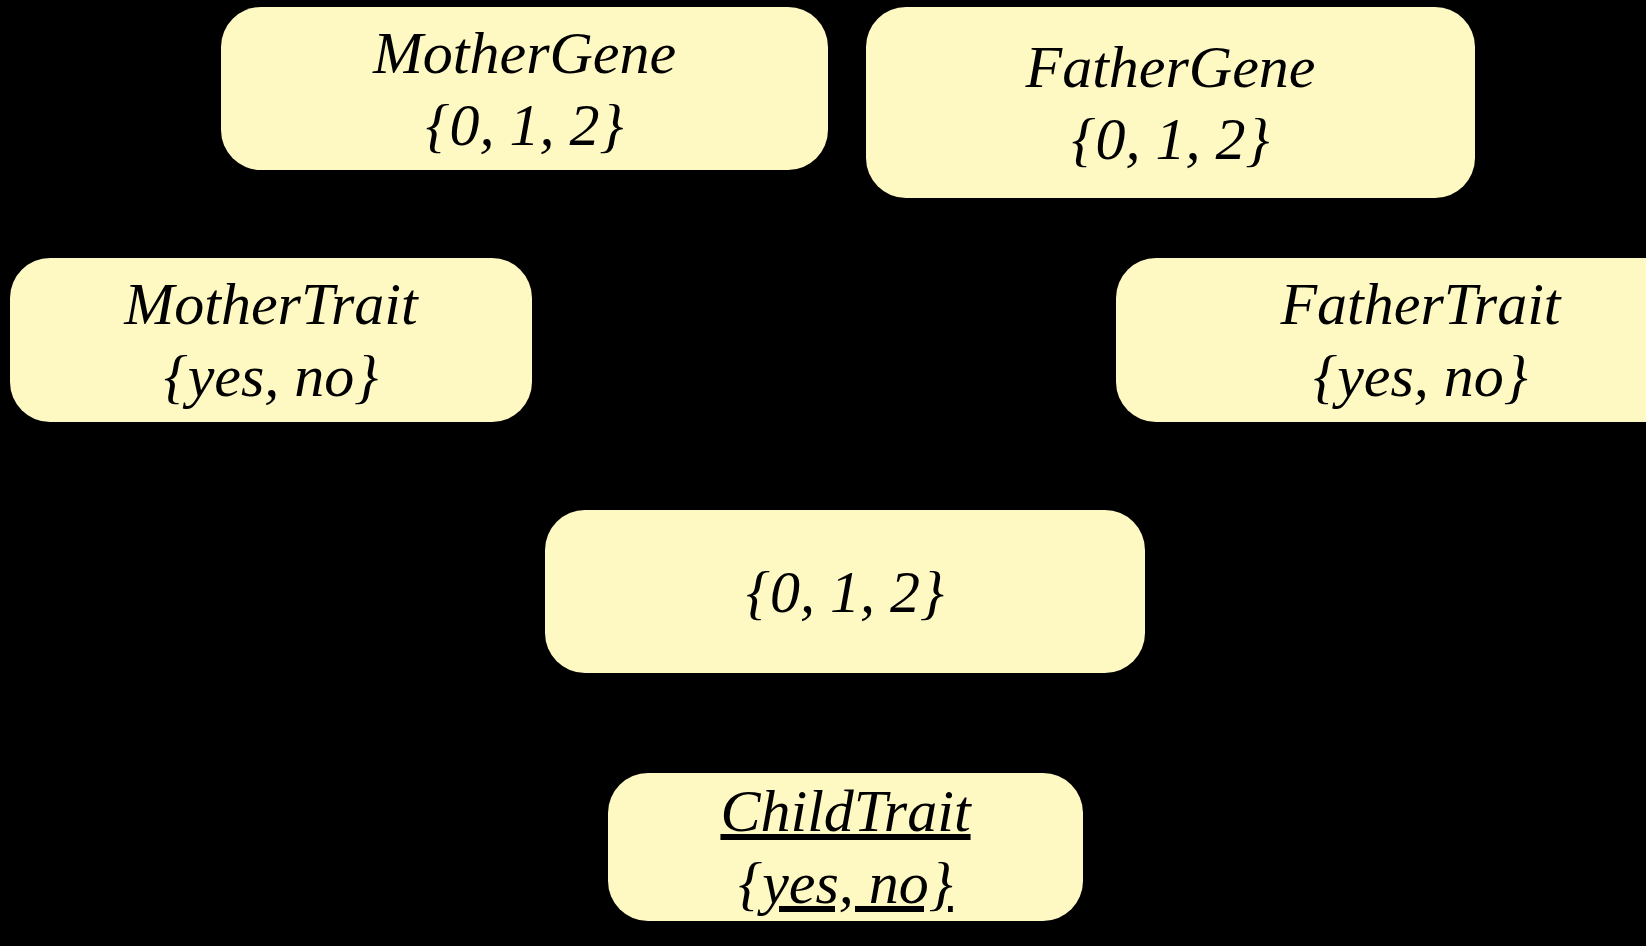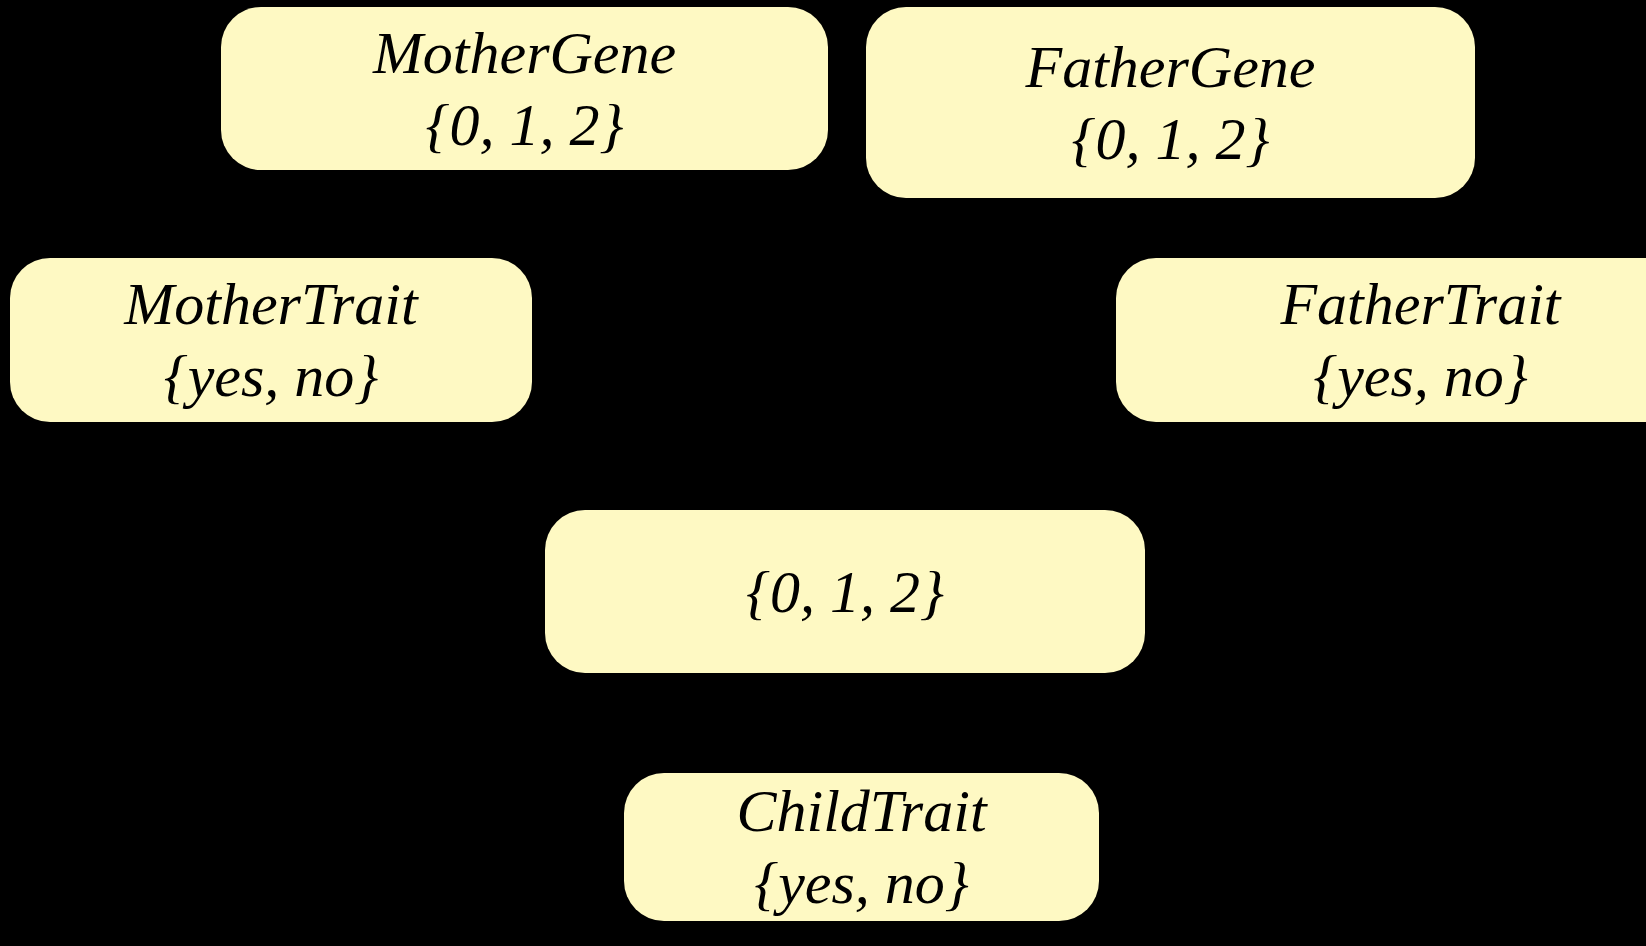--- a/index.html
+++ b/index.html
@@ -33,21 +33,21 @@
   .node .node-label,
   .node .node-values {
     display: block;
     white-space: nowrap;
   }
   .pos-mother-gene  { left: 221px;  top: 7px;   width: 607px; height: 163px; }
   .pos-father-gene  { left: 866px;  top: 7px;   width: 609px; height: 191px; }
   .pos-mother-trait { left: 10px;   top: 258px; width: 522px; height: 164px; }
   .pos-father-trait { left: 1116px; top: 258px; width: 609px; height: 164px; }
   .pos-child-gene   { left: 545px;  top: 510px; width: 600px; height: 163px; }
-  .pos-child-trait  { left: 624px;  top: 773px; width: 475px; height: 148px; }
+  .pos-child-trait  { left: 608px;  top: 773px; width: 475px; height: 148px; text-decoration: underline; }
 </style>
 </head>
 <body>
 
 <div class="canvas">
 
   <div class="node pos-mother-gene">
     <span class="node-label">MotherGene</span>
     <span class="node-values">{0, 1, 2}</span>
   </div>

